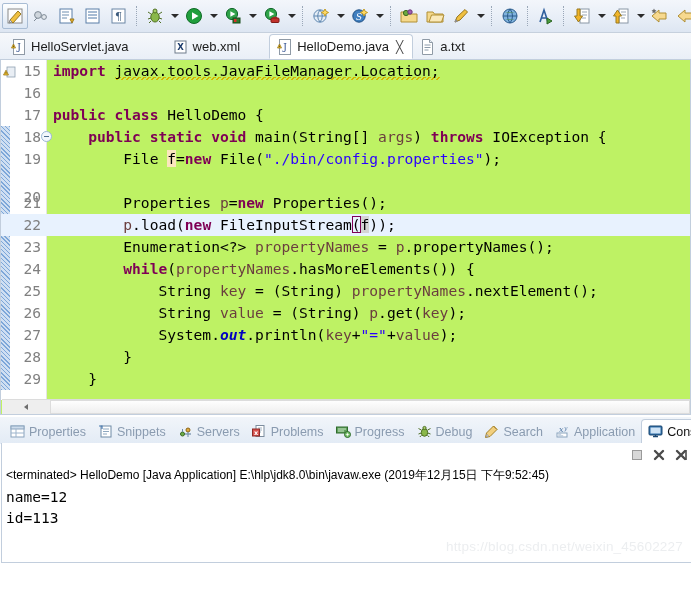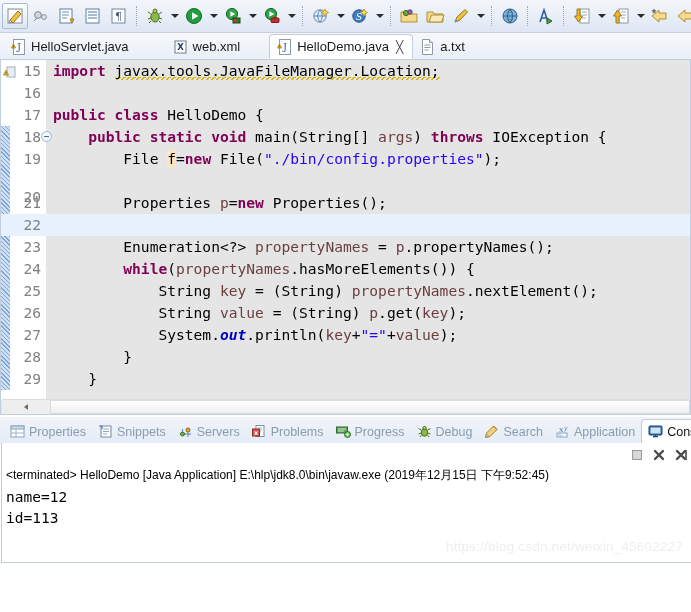--- a/index.html
+++ b/index.html
@@ -87,21 +87,21 @@
   .tab .closer {
     font-size: 12px; color: #4b4b4b; margin-left: 2px;
     font-family: "DejaVu Sans", sans-serif;
     line-height: 1;
   }
 
   
   .editor {
     position: absolute; left: 0; top: 60px;
     width: 691px; height: 355px;
-    background: #e5e5e5;
+    background: #bef264;
     border: 1px solid #c2cedd;
     border-top: none;
     overflow: hidden;
   }
   .gutter {
     position: absolute; left: 0; top: 0;
     width: 46px; height: 340px;
     background: #ffffff;
     border-right: 1px solid #e4e4e4;
   }
@@ -565,21 +565,21 @@
               <rect x="4" y="2" width="8" height="10" fill="#e9eef4" stroke="#8fa0b2" stroke-width="0.8"></rect>
               <path d="M0.5 10 L5.5 10 L3 5.2z" fill="#f2c230" stroke="#9a7a20" stroke-width="0.8"></path>
               <rect x="2.6" y="7.2" width="0.8" height="1.5" fill="#5a4400"></rect>
             </svg></span><span class="code"><span class="kw">import </span><span class="squig">javax.tools.JavaFileManager.Location;</span></span></div>
         <div class="ln" style="top: 0px;"><span class="num">16</span><span class="code"></span></div>
         <div class="ln" style="top: 0px;"><span class="num">17</span><span class="code"><span class="kw">public class </span><span class="plain">HelloDemo {</span></span></div>
         <div class="ln" style="top: 0px;"><span class="num">18</span><span class="fold"></span><span class="code"><span class="plain">    </span><span class="kw">public static void </span><span class="plain">main(String[] </span><span class="param">args</span><span class="plain">) </span><span class="kw">throws </span><span class="plain">IOException {</span></span></div>
         <div class="ln" style="top: 0px;"><span class="num">19</span><span class="code"><span class="plain">        File </span><span class="occ2">f</span><span class="plain">=</span><span class="kw">new </span><span class="plain">File(</span><span class="str">"./bin/config.properties"</span><span class="plain">);</span></span></div>
         <div class="ln" style="top: 16px;"><span class="num">20</span><span class="code"></span></div>
         <div class="ln" style="top: 0px;"><span class="num">21</span><span class="code"><span class="plain">        Properties </span><span class="lvar">p</span><span class="plain">=</span><span class="kw">new </span><span class="plain">Properties();</span></span></div>
-        <div class="ln hl" style="top: 0px;"><span class="num">22</span></div>
+        <div class="ln hl" style="top: 0px;"><span class="num">22</span><span class="code"><span class="plain">        </span><span class="lvar">p</span><span class="plain">.load(</span><span class="kw">new </span><span class="plain">FileInputStream</span><span class="brkt">(</span><span class="occ">f</span><span class="plain">));</span></span></div>
         <div class="ln" style="top: 0px;"><span class="num">23</span><span class="code"><span class="plain">        Enumeration&lt;?&gt; </span><span class="lvar">propertyNames</span><span class="plain"> = </span><span class="lvar">p</span><span class="plain">.propertyNames();</span></span></div>
         <div class="ln" style="top: 0px;"><span class="num">24</span><span class="code"><span class="plain">        </span><span class="kw">while</span><span class="plain">(</span><span class="lvar">propertyNames</span><span class="plain">.hasMoreElements()) {</span></span></div>
         <div class="ln" style="top: 0px;"><span class="num">25</span><span class="code"><span class="plain">            String </span><span class="lvar">key</span><span class="plain"> = (String) </span><span class="lvar">propertyNames</span><span class="plain">.nextElement();</span></span></div>
         <div class="ln" style="top: 0px;"><span class="num">26</span><span class="code"><span class="plain">            String </span><span class="lvar">value</span><span class="plain"> = (String) </span><span class="lvar">p</span><span class="plain">.get(</span><span class="lvar">key</span><span class="plain">);</span></span></div>
         <div class="ln" style="top: 0px;"><span class="num">27</span><span class="code"><span class="plain">            System.</span><span class="fld">out</span><span class="plain">.println(</span><span class="lvar">key</span><span class="plain">+</span><span class="str">"="</span><span class="plain">+</span><span class="lvar">value</span><span class="plain">);</span></span></div>
         <div class="ln" style="top: 0px;"><span class="num">28</span><span class="code"><span class="plain">        }</span></span></div>
         <div class="ln" style="top: 0px;"><span class="num">29</span><span class="code"><span class="plain">    }</span></span></div>
       </div>
 
     <div class="hscroll">

